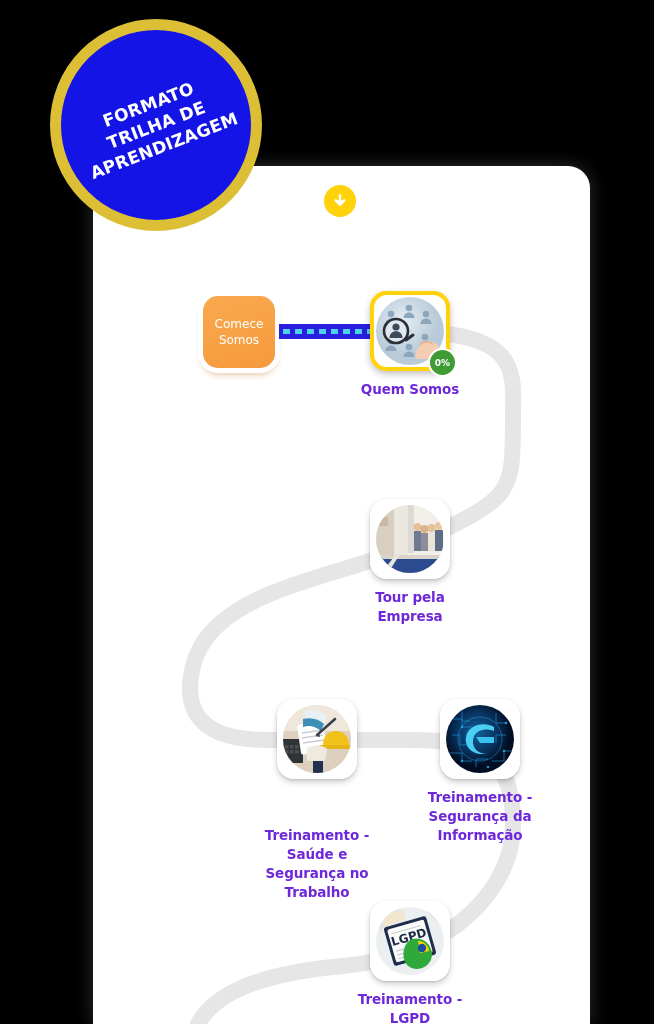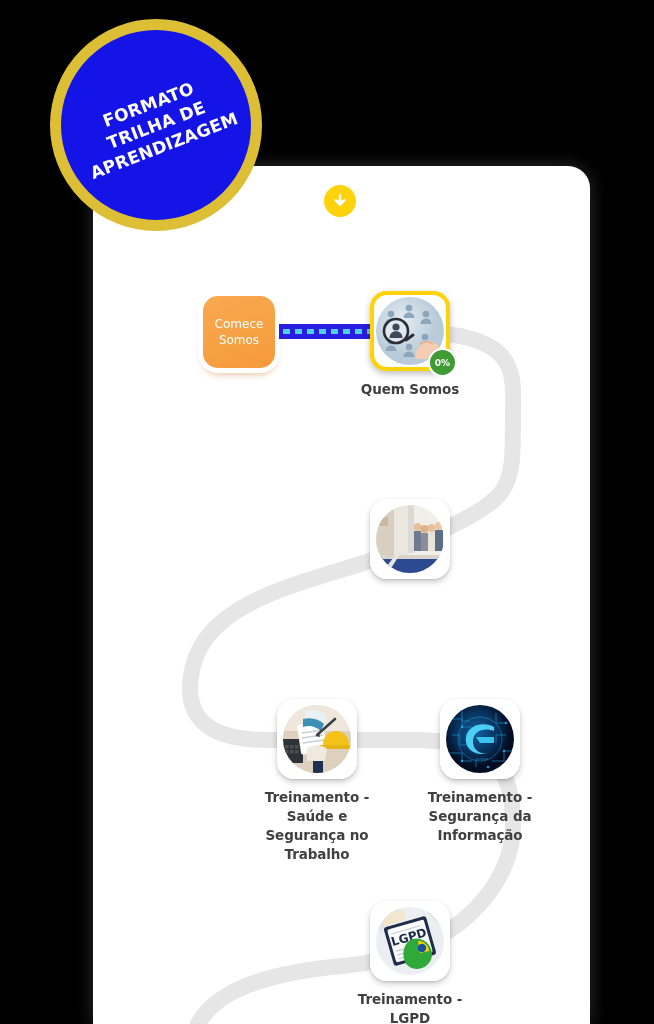--- a/index.html
+++ b/index.html
@@ -101,21 +101,21 @@
     border-radius: 50%;
     overflow: hidden;
     position: relative;
   }
   .node-label {
     margin-top: 9px;
     text-align: center;
     font-size: 13.5px;
     font-weight: bold;
     line-height: 19px;
-    color: #404040;
+    color: #6d28d9;
     letter-spacing: -0.1px;
     width: 120px;
   }
   .pct-badge {
     position: absolute;
     right: -7px;
     bottom: -6px;
     width: 29px;
     height: 29px;
     border-radius: 50%;
@@ -292,23 +292,24 @@
                 <circle cx="48.5" cy="24" r="4" fill="#d9b38c"></circle>
               <rect x="52" y="27" width="7" height="19" fill="#e8e4da"></rect>
                 <circle cx="55.5" cy="23" r="4" fill="#e6c09a"></circle>
               <rect x="59" y="25" width="8" height="21" fill="#5f6c85"></rect>
                 <circle cx="63" cy="21" r="4" fill="#e8c7a2"></circle>
             </g>
           </svg>
         </div>
       </div>
     </div>
-  </div>
-
-  <div class="node" style="left:172px; top:533px;">
+    <div class="node-label">Tour pela Empresa</div>
+  </div>
+
+  <div class="node" style="left:172px; top:533px;gap:38px;">
     <div class="node-tile">
       <div class="thumb-frame">
         <div class="thumb">
           <svg viewBox="0 0 68 68" width="68" height="68">
             <rect width="68" height="68" fill="#e9dfd2"></rect>
             <rect x="0" y="0" width="68" height="26" fill="#efe7dc"></rect>
             <rect x="0" y="26" width="68" height="42" fill="#ddd0bf"></rect>
             <rect x="0" y="34" width="20" height="24" fill="#2f3237"></rect>
             <g fill="#4b5056">
               <rect x="2" y="40" width="3.5" height="3.5"></rect>

